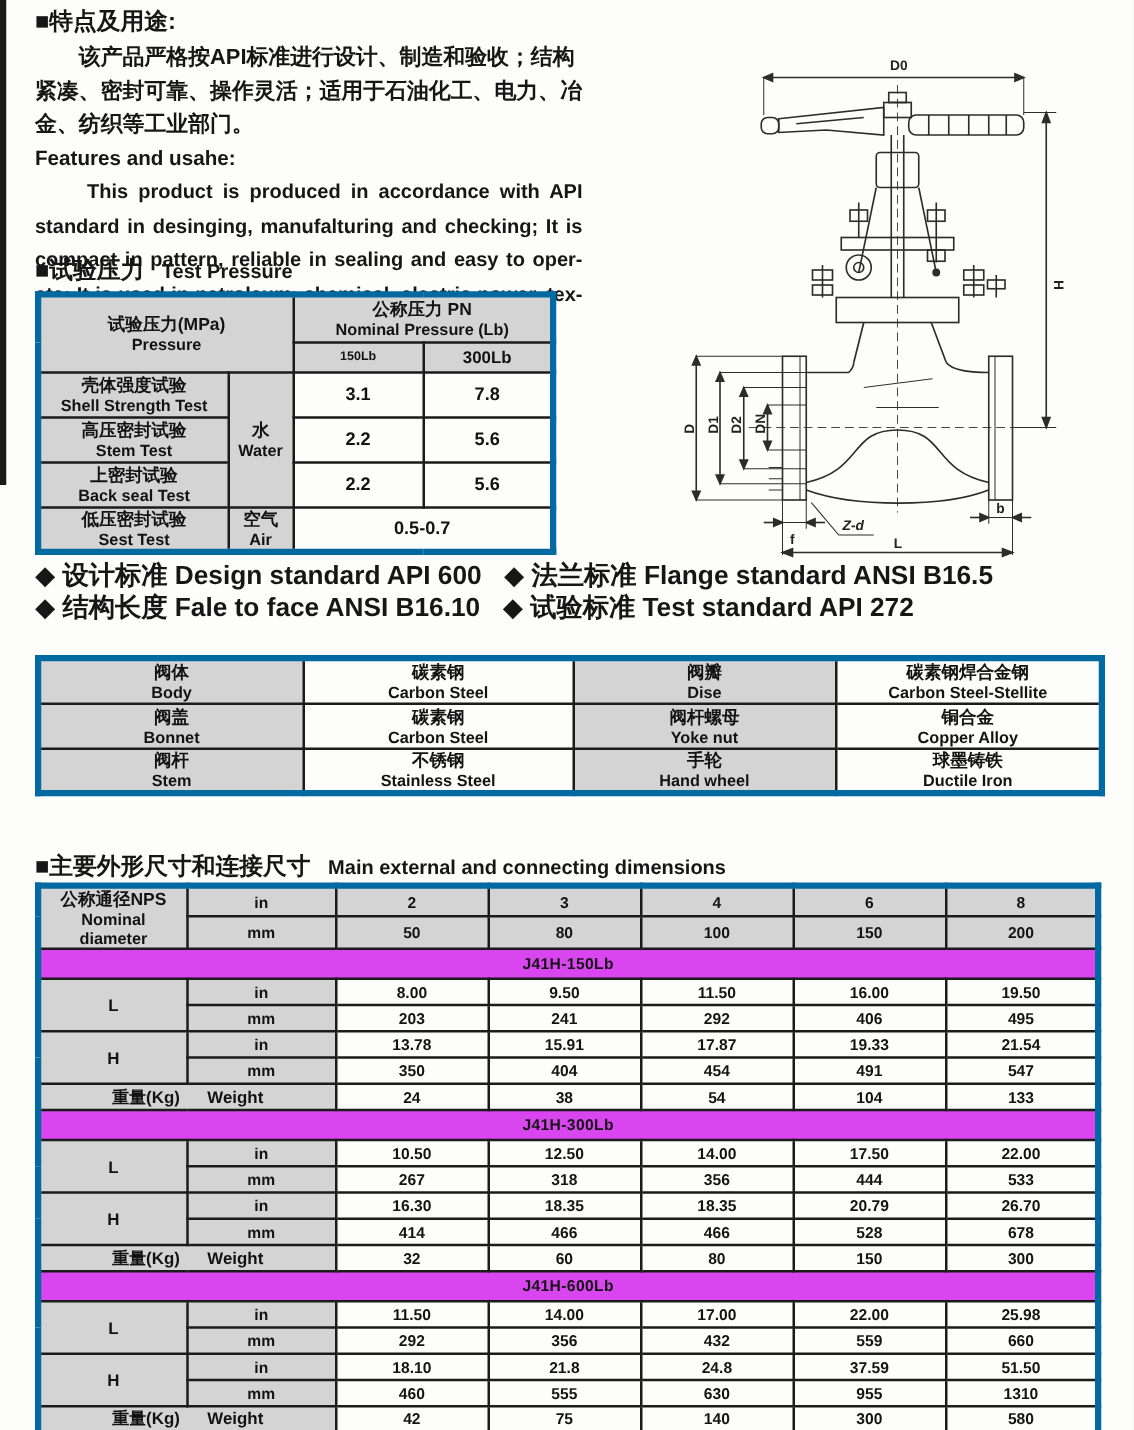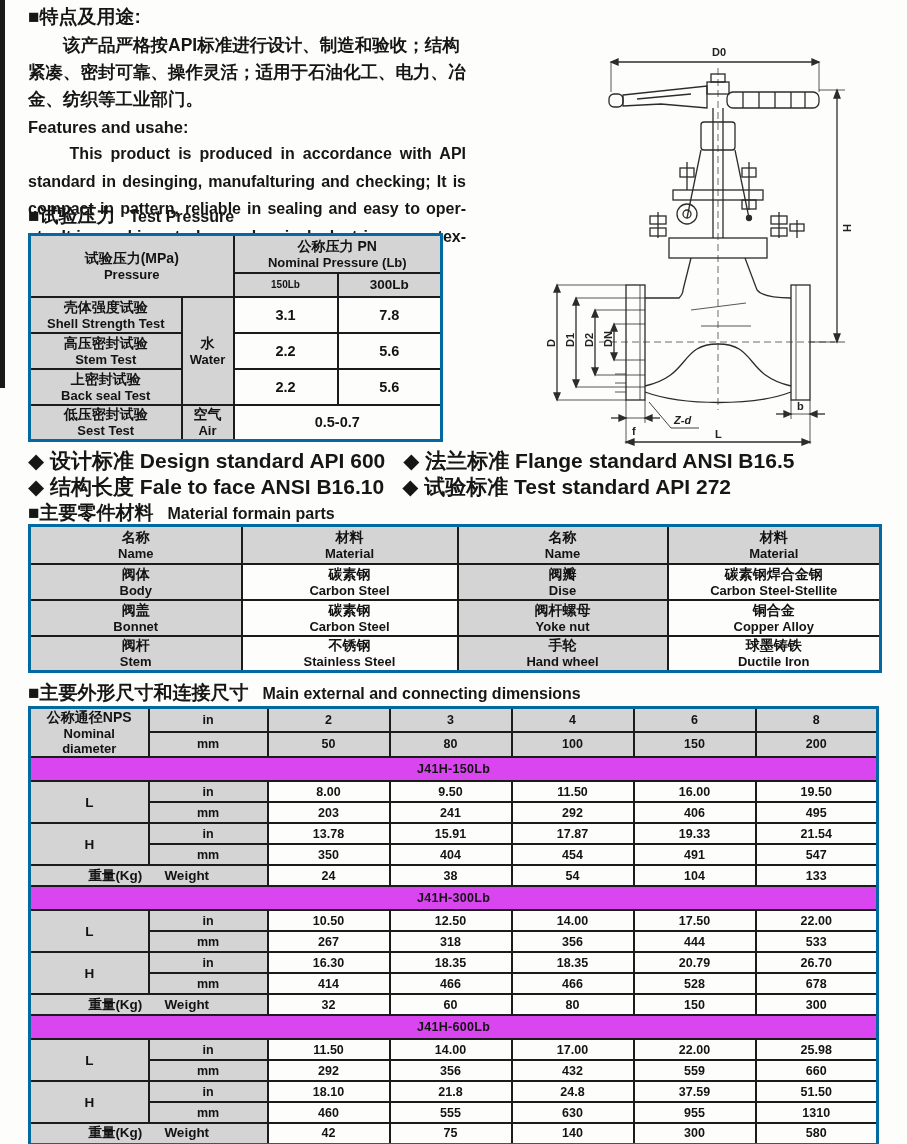--- a/index.html
+++ b/index.html
@@ -6,21 +6,21 @@
   .page{position:relative;width:907px;height:1144px;background:#fdfdfc;overflow:hidden;
         font-family:"Liberation Sans","DejaVu Sans",sans-serif;color:#161616;}
   .abs{position:absolute;}
   .edge{background:#1a1a1a;}
   h1,h2{margin:0;font-size:19px;font-weight:bold;}
   .h-en{font-size:16px;font-weight:bold;margin-left:14px;}
   .cn-par{font-size:17.5px;line-height:27px;font-weight:bold;text-indent:2em;margin:2px 0 0 0;}
   .en-label{font-size:16.5px;font-weight:bold;line-height:26px;margin:1px 0 0 0;}
   .en-par{font-size:16px;font-weight:bold;line-height:27.5px;text-align:justify;text-indent:2.6em;margin:0;}
   table{border-collapse:collapse;table-layout:fixed;}
-  .dtable{border:3px solid #0369a1;padding-left:32px;}
+  .dtable{border:5px solid #0369a1;padding-left:32px;}
   td,th{border:2px solid #1b1b1b;text-align:center;vertical-align:middle;padding:0;font-weight:bold;color:#131313;}
   .gray{background:#d4d4d4;}
   .cell-cn{display:block;font-size:14px;line-height:17px;}
   .cell-en{display:block;font-size:13px;line-height:15px;}
   .num{font-size:14.5px;}
   .std-line{font-size:21px;font-weight:bold;line-height:26px;white-space:nowrap;}
   .std-item{margin-right:18px;}
   .dims td,.dims th{font-size:12.5px;}
   .band{background:#d946ef;font-size:13px;letter-spacing:.3px;}
   .dims .lab{font-size:13.5px;}
@@ -236,50 +236,29 @@
 
   <div class="abs" style="left:28px;top:448px;width:620px;">
     <div class="std-line">
       <span class="std-item">◆ 设计标准 Design standard API 600</span><span class="std-item">◆ 法兰标准 Flange standard ANSI B16.5</span>
     </div>
     <div class="std-line">
       <span class="std-item">◆ 结构长度 Fale to face ANSI B16.10</span><span class="std-item">◆ 试验标准 Test standard API 272</span>
     </div>
   </div>
 
-  <div class="abs" style="left:28px;top:500px;">
-    <h2 style="display:inline">■主要零件材料</h2><span class="h-en">Material formain parts</span>
-  </div>
 
   <table class="abs dtable" style="left:28px;top:524px;width:851px;">
     <colgroup>
         <col style="width:212px">
         <col style="width:216px">
         <col style="width:210px">
         <col style="width:213px">
       </colgroup>
     <tbody id="materials-tbody">
-        <tr style="height: 38px;">
-          <th class="gray">
-            <span class="cell-cn">名称</span>
-            <span class="cell-en">Name</span>
-          </th>
-          <th class="gray">
-            <span class="cell-cn">材料</span>
-            <span class="cell-en">Material</span>
-          </th>
-          <th class="gray">
-            <span class="cell-cn">名称</span>
-            <span class="cell-en">Name</span>
-          </th>
-          <th class="gray">
-            <span class="cell-cn">材料</span>
-            <span class="cell-en">Material</span>
-          </th>
-        </tr>
         <tr style="height: 36px;">
           <td class="gray">
             <span class="cell-cn">阀体</span>
             <span class="cell-en">Body</span>
           </td>
           <td>
             <span class="cell-cn">碳素钢</span>
             <span class="cell-en">Carbon Steel</span>
           </td>
           <td class="gray">

